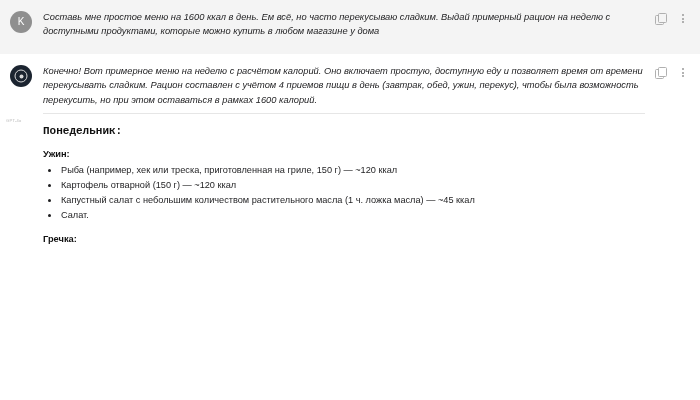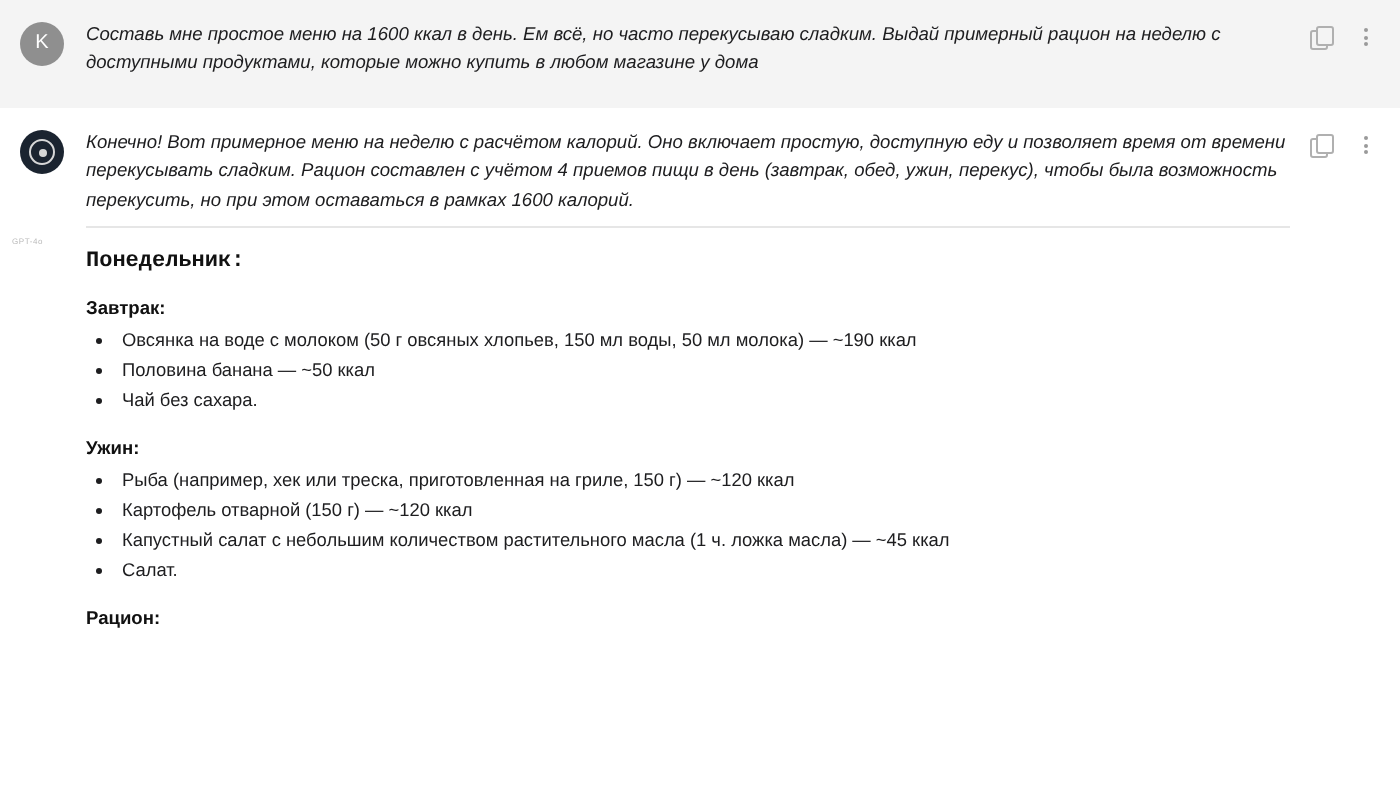--- a/index.html
+++ b/index.html
@@ -185,42 +185,34 @@
     </div>
     <div class="avatar-name">GPT-4o</div>
 
     <div class="msg-body">
       <p class="intro">Конечно! Вот примерное меню на неделю с расчётом калорий. Оно включает простую, доступную еду и позволяет время от времени перекусывать сладким. Рацион составлен с учётом 4 приемов пищи в день (завтрак, обед, ужин, перекус), чтобы была возможность перекусить, но при этом оставаться в рамках 1600 калорий.</p>
 
       <div class="divider"></div>
 
       <h3 class="day">Понедельник:</h3>
 
-      <div>
-        <div class="meal-title">Завтрак:</div>
-        <ul class="meal">
-          <li>Овсянка на воде с молоком (50 г овсяных хлопьев, 150 мл воды, 50 мл молока) — ~190 ккал</li>
-          <li>Половина банана — ~50 ккал</li>
-          <li>Чай без сахара.</li>
-        </ul>
-      </div>
 
 
       <div>
         <div class="meal-title">Ужин:</div>
         <ul class="meal">
           <li>Рыба (например, хек или треска, приготовленная на гриле, 150 г) — ~120 ккал</li>
           <li>Картофель отварной (150 г) — ~120 ккал</li>
           <li>Капустный салат с небольшим количеством растительного масла (1 ч. ложка масла) — ~45 ккал</li>
           <li>Салат.</li>
         </ul>
       </div>
 
       <div>
-        <div class="meal-title">Рацион:</div>
+        <div class="meal-title">Гречка:</div>
 
       </div>
 
     </div>
 
     <div class="msg-actions">
       <div class="ic ic-copy"></div>
       <div class="ic ic-dots">
           <span></span>
           <span></span>

